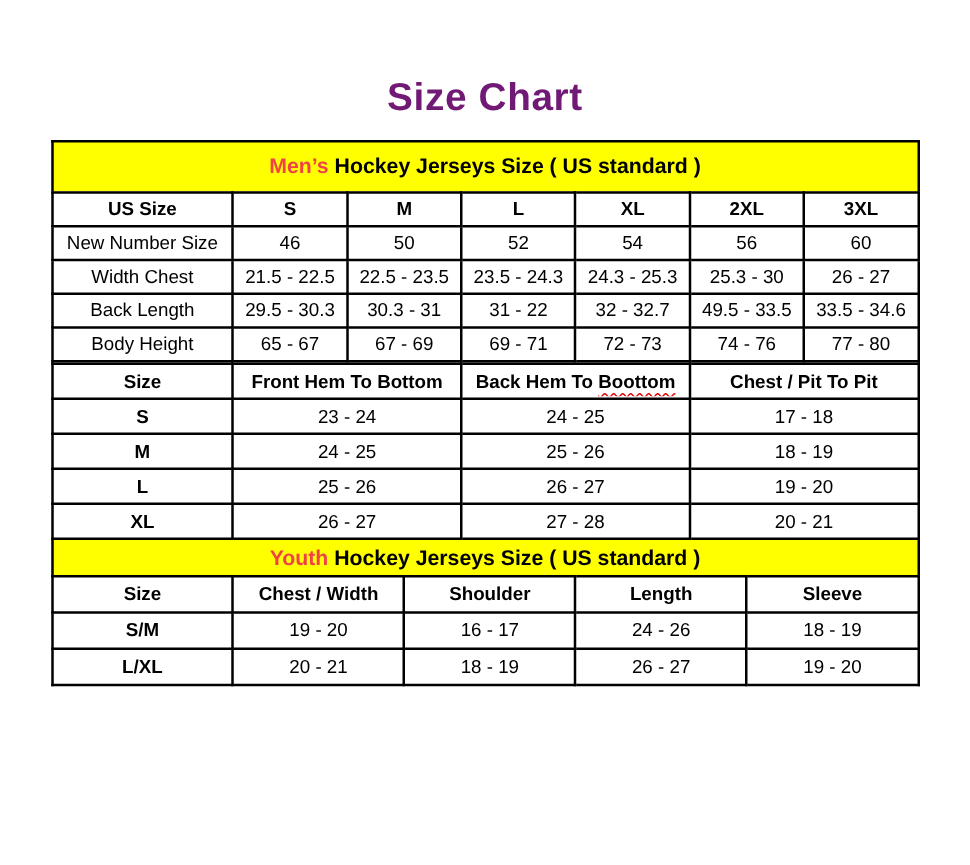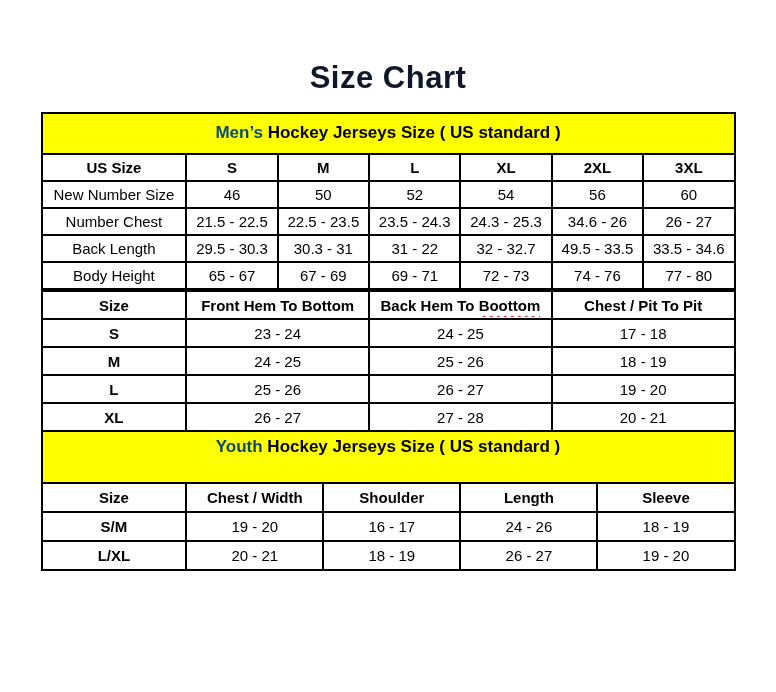--- a/index.html
+++ b/index.html
@@ -11,41 +11,41 @@
     color: #000;
   }
   .page-title {
     margin: 0;
     padding-top: 60px;
     padding-bottom: 16px;
     text-align: center;
     font-size: 31px;
     font-weight: bold;
     letter-spacing: 0.5px;
-    color: #0f172a;
+    color: #701a75;
   }
   .chart {
     width: 695px;
     margin: 0 auto;
   }
   .band {
     background: #ffff00;
     border: 2px solid #000;
     border-top: none;
     border-bottom: none;
     text-align: center;
     font-weight: bold;
     font-size: 17px;
     line-height: 1.2;
   }
   .band.first { border-top: 2px solid #000; }
-  .band .hl { color: #0c4a6e; }
+  .band .hl { color: #ef4444; }
   .band.sec-mens   { padding: 9px 0 10px; }
   .band.sec-womens { padding: 7px 0 8px; }
-  .band.sec-youth  { padding: 5px 0 24px; }
+  .band.sec-youth  { padding: 5px 0 2px; }
   table.grid {
     width: 100%;
     border-collapse: collapse;
     table-layout: fixed;
   }
   table.grid th, table.grid td {
     border: 2px solid #000;
     text-align: center;
     vertical-align: middle;
     padding: 0 2px;
@@ -99,26 +99,26 @@
         <tr>
           <th class="lbl-reg" scope="row">New Number Size</th>
           <td>46</td>
           <td>50</td>
           <td>52</td>
           <td>54</td>
           <td>56</td>
           <td>60</td>
         </tr>
         <tr>
-          <th class="lbl-reg" scope="row">Number Chest</th>
+          <th class="lbl-reg" scope="row">Width Chest</th>
           <td>21.5 - 22.5</td>
           <td>22.5 - 23.5</td>
           <td>23.5 - 24.3</td>
           <td>24.3 - 25.3</td>
-          <td>34.6 - 26</td>
+          <td>25.3 - 30</td>
           <td>26 - 27</td>
         </tr>
         <tr>
           <th class="lbl-reg" scope="row">Back Length</th>
           <td>29.5 - 30.3</td>
           <td>30.3 - 31</td>
           <td>31 - 22</td>
           <td>32 - 32.7</td>
           <td>49.5 - 33.5</td>
           <td>33.5 - 34.6</td>

